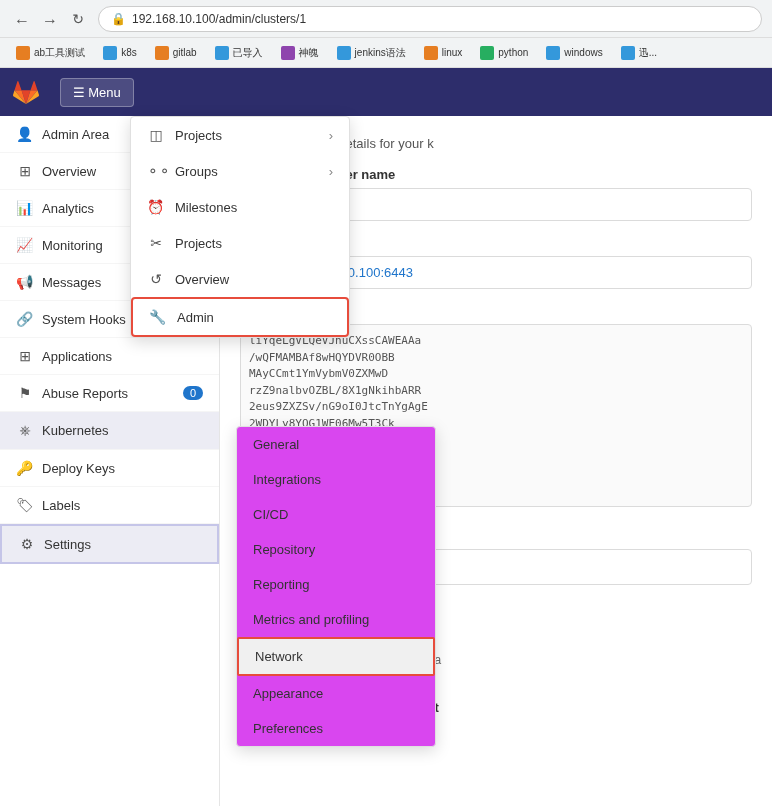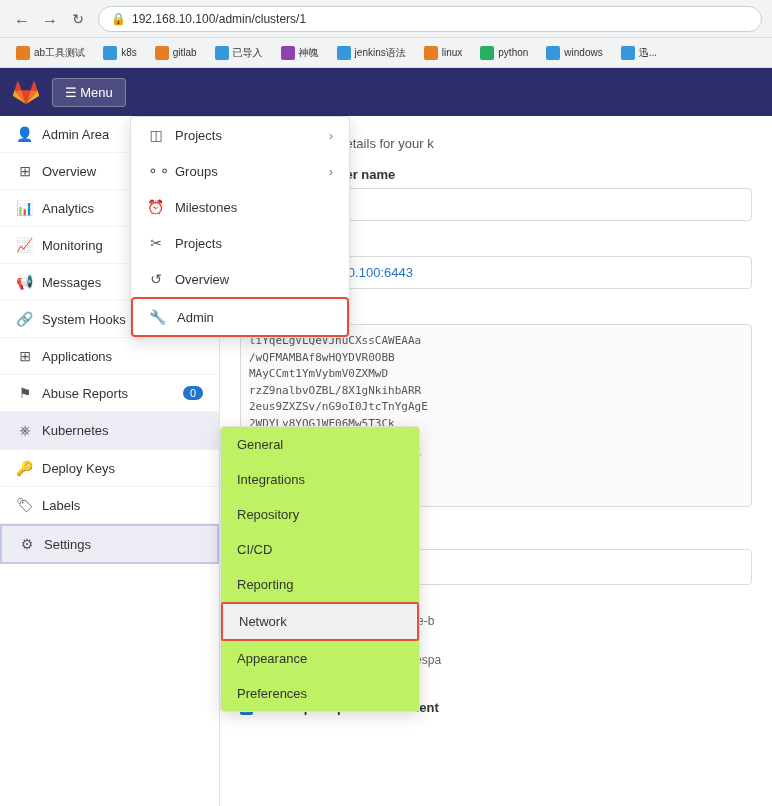--- a/index.html
+++ b/index.html
@@ -62,21 +62,21 @@
     .bookmark-icon.green { background: #27ae60; }
     .bookmark-icon.purple { background: #8e44ad; }
 
     
     .gitlab-header {
       background: #2d2d6b;
       height: 48px;
       display: flex;
       align-items: center;
       padding: 0 12px;
-      gap: 12px;
+      gap: 20px;
     }
     .gitlab-logo {
       width: 28px;
       height: 28px;
     }
     .menu-btn {
       background: rgba(255,255,255,0.15);
       border: 1px solid rgba(255,255,255,0.3);
       color: #fff;
       padding: 6px 12px;
@@ -218,22 +218,22 @@
     .menu-dropdown-item .arrow { margin-left: auto; color: #888; }
     .admin-highlight {
       border: 2px solid #e74c3c;
       border-radius: 4px;
     }
 
     
     .settings-submenu {
       position: absolute;
       top: 310px;
-      left: 220px;
-      background: #bef264;
+      left: 236px;
+      background: #d946ef;
       box-shadow: 0 4px 16px rgba(0,0,0,0.15);
       border: 1px solid #e0e0e0;
       border-radius: 4px;
       width: 200px;
       z-index: 200;
       pointer-events: all;
     }
     .submenu-item {
       padding: 10px 16px;
       font-size: 13px;
@@ -455,21 +455,22 @@
       </div>
       <div class="menu-dropdown-item admin-highlight">
         <span class="item-icon">🔧</span>
         <span>Admin</span>
       </div>
     </div>
 
     <div class="settings-submenu">
       <div class="submenu-item">General</div>
       <div class="submenu-item">Integrations</div>
+      <div class="submenu-item">CI/CD</div>
       <div class="submenu-item">Repository</div>
-      <div class="submenu-item">CI/CD</div>
       <div class="submenu-item">Reporting</div>
+      <div class="submenu-item">Metrics and profiling</div>
       <div class="submenu-item highlighted">Network</div>
       <div class="submenu-item">Appearance</div>
       <div class="submenu-item">Preferences</div>
     </div>
   </div>
 </div>
 
 </body></html>

